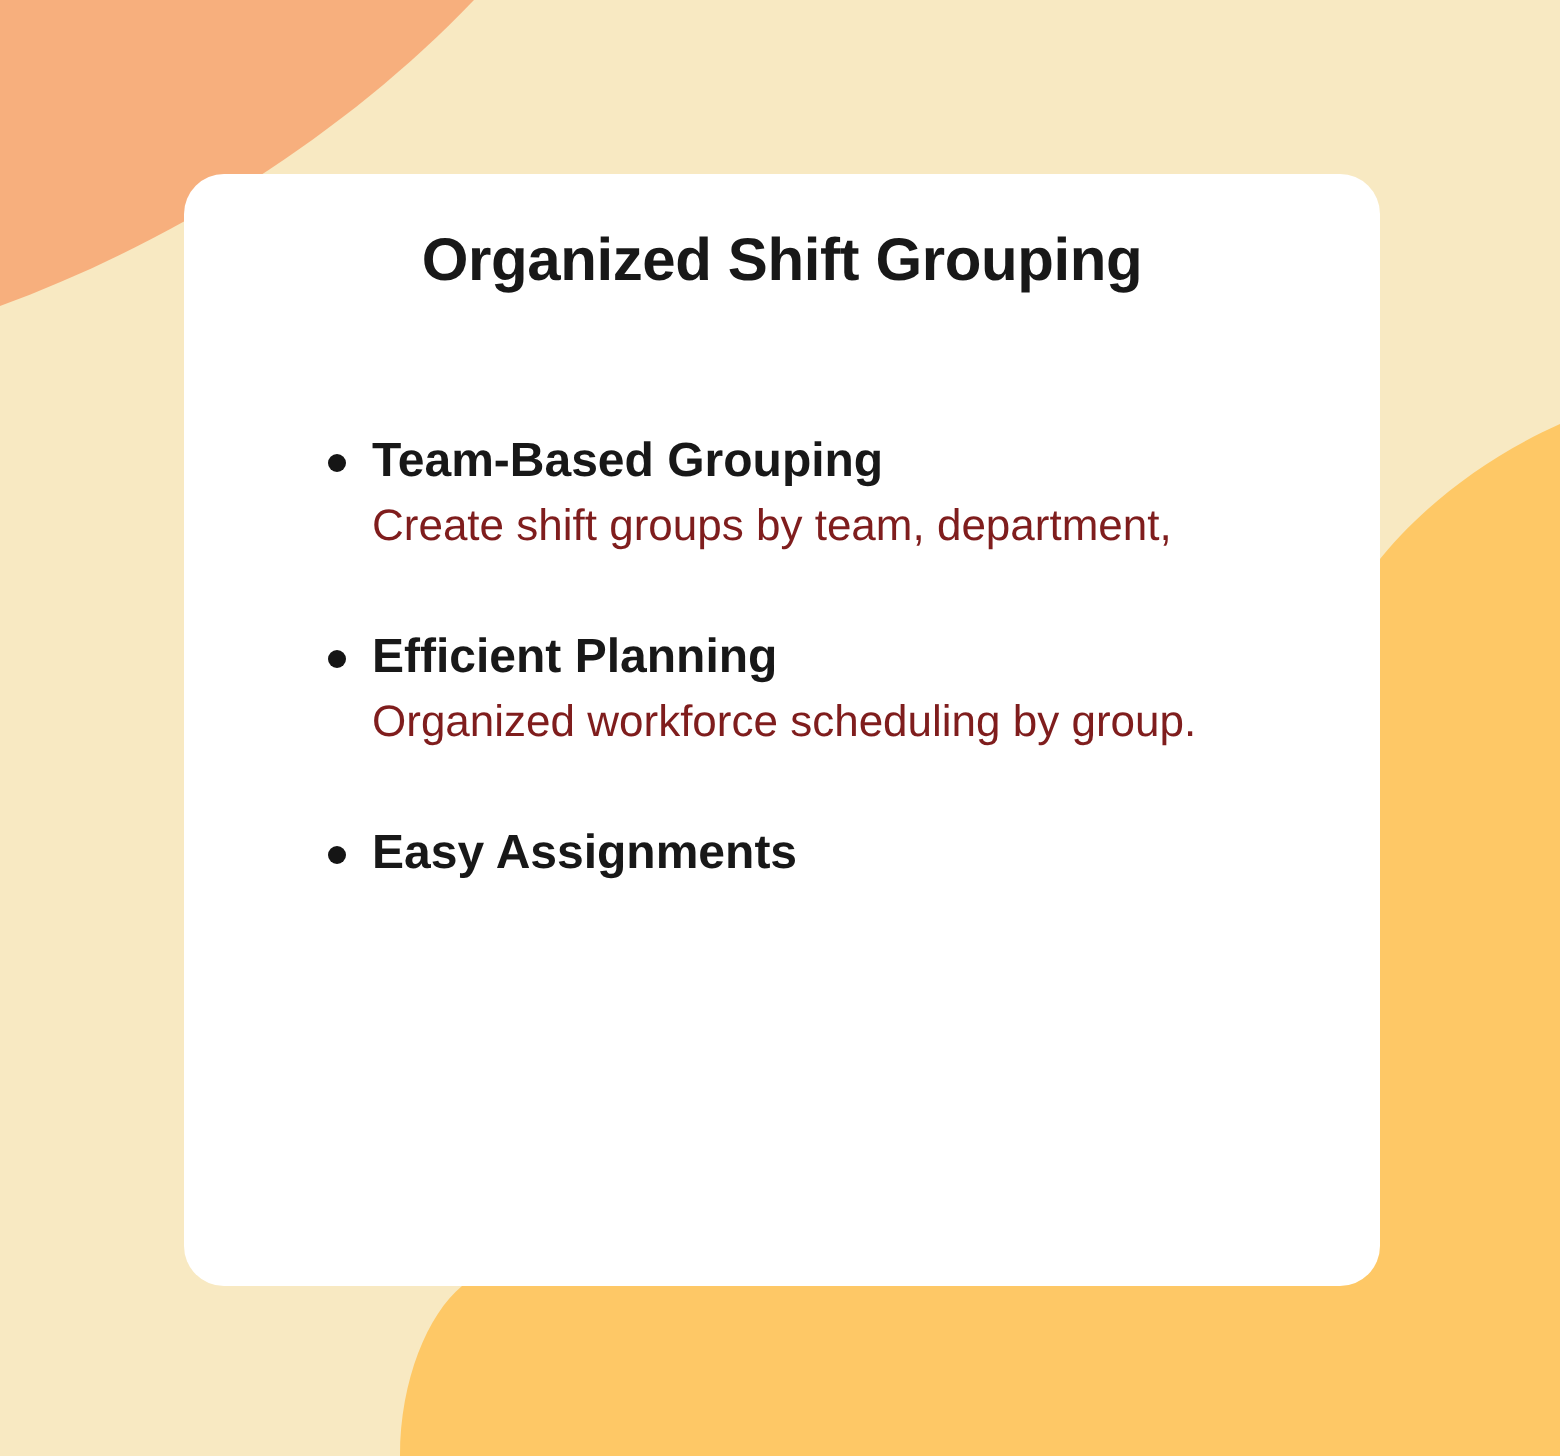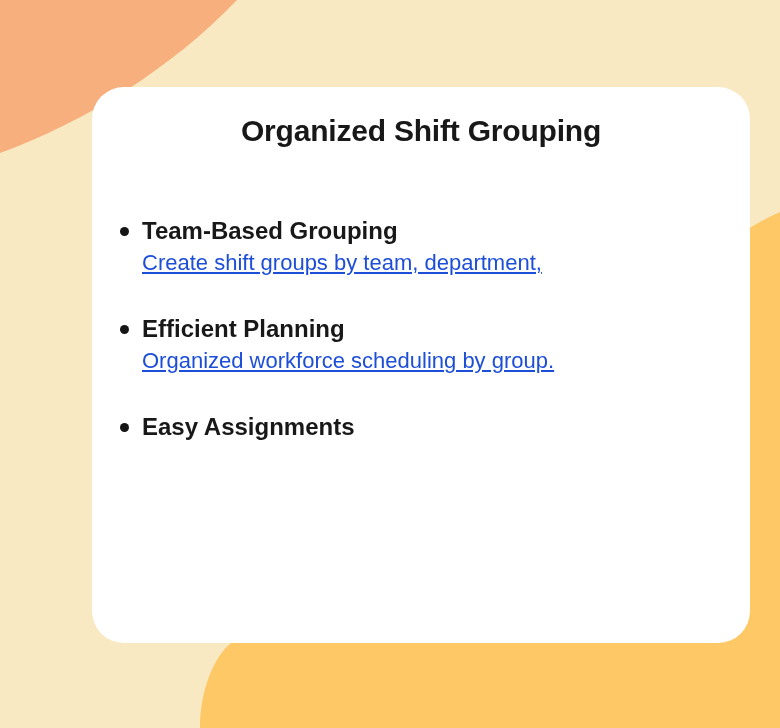--- a/index.html
+++ b/index.html
@@ -15,37 +15,37 @@
     overflow: hidden;
   }
   .blobs {
     position: absolute; left: 0; top: 0;
     width: 780px; height: 728px;
     display: block;
   }
   .card {
     position: absolute;
     left: 92px; top: 87px;
-    width: 658px; height: 556px;
+    width: 598px; height: 556px;
     background: #FFFFFF;
-    border-radius: 32px;
+    border-radius: 20px;
   }
   .card-title {
     margin: 26px 0 0 0;
     text-align: center;
     font-size: 30px;
     font-weight: 700;
     letter-spacing: -0.2px;
     color: #181818;
     line-height: 36px;
   }
   .features {
     list-style: none;
     margin: 66px 0 0 0;
-    padding: 0 0 0 28px;
+    padding: 0 0 0 72px;
   }
   .feature {
     display: flex;
     align-items: flex-start;
     margin: 0 0 34px 0;
   }
   .dot {
     flex: 0 0 auto;
     width: 9px; height: 9px;
     border-radius: 50%;
@@ -56,23 +56,22 @@
     font-size: 24px;
     font-weight: 700;
     line-height: 32px;
     color: #181818;
     white-space: nowrap;
   }
   .feature-line {
     font-size: 22px;
     font-weight: 400;
     line-height: 32px;
-    color: #1d4ed8;
+    color: #7f1d1d;
     white-space: nowrap;
-    text-decoration: underline;
   }
   .feature-line:empty { display: none; }
 </style>
 </head>
 <body>
 
 <div class="canvas">
 
   <svg class="blobs" viewBox="0 0 780 728" xmlns="http://www.w3.org/2000/svg" aria-hidden="true">
     <path d="M 0 153 C 85 122 172 68 237 0 L 0 0 Z" fill="#F7AF7D"></path>

